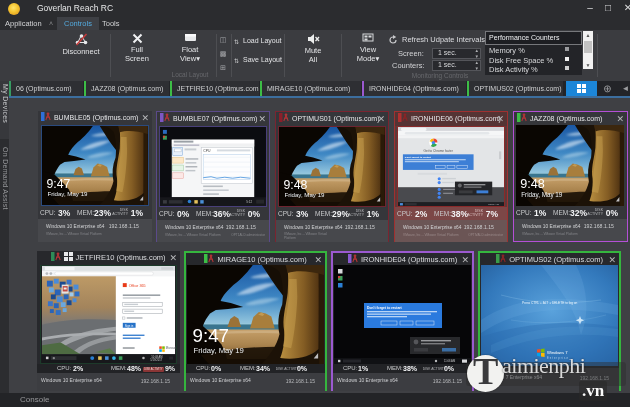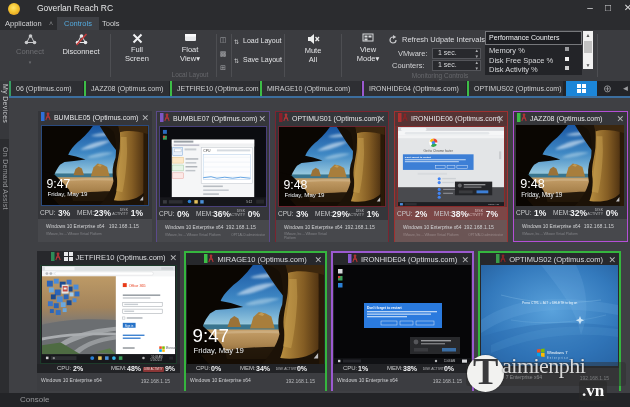--- a/index.html
+++ b/index.html
@@ -43,32 +43,20 @@
   <div class="winbtn" style="left:619px;">✕</div>
 </div>
 <div id="menubar">
   <div class="menuitem" style="left:5px;">Application</div>
   <div class="menuitem" style="left:49px;color:#8a8b8e;font-size:7px;">˄</div>
   <div class="menuitem" id="mi-controls" style="left:57px;">Controls</div>
   <div class="menuitem" style="left:102px;">Tools</div>
 </div>
 <div id="ribbon">
 
-  <div class="rbtn" style="left:10px;width:40px;color:#6e6f73;">
-    <svg class="ricon" width="13" height="13" viewBox="0 0 13 13" style="margin-top:3px;">
-        <g fill="#c8c9cb">
-          <circle cx="6.5" cy="3" r="1.8"></circle>
-          <circle cx="2.5" cy="9.5" r="1.8"></circle>
-          <circle cx="10.5" cy="9.5" r="1.8"></circle>
-          <path d="M6 3 L3 9 M7 3 L10 9 M3 9.5 L10 9.5" stroke="#c8c9cb" stroke-width="1" fill="none"></path>
-        </g>
-      </svg>
-    <div class="lbl">Connect</div>
-    <div style="font-size:5px;color:#6e6f73;margin-top:1px;">▾</div>
-  </div>
 
   <div class="rbtn" style="left:58px;width:46px;">
     <svg class="ricon" width="13" height="13" viewBox="0 0 13 13" style="margin-top:3px;">
         <g fill="#e8e9eb">
           <circle cx="6.5" cy="3" r="1.8"></circle>
           <circle cx="2.5" cy="9.5" r="1.8"></circle>
           <circle cx="10.5" cy="9.5" r="1.8"></circle>
           <path d="M6 3 L3 9 M7 3 L10 9 M3 9.5 L10 9.5" stroke="#e8e9eb" stroke-width="1" fill="none"></path>
         </g>
         <path d="M1.5 12 L11.5 1" stroke="#c43a3a" stroke-width="1.6" fill="none"></path>
@@ -124,21 +112,21 @@
         <rect x="2.5" y="5.5" width="3" height="2" fill="#d8d9db"></rect>
       </svg>
     <div class="lbl">View<br>Mode▾</div>
   </div>
 
   <svg style="position:absolute;left:388px;top:5px;" width="10" height="10" viewBox="0 0 10 10">
       <path d="M8 5 A3 3 0 1 1 5 2" stroke="#c8c9cb" stroke-width="1.2" fill="none"></path>
       <path d="M5 0 L5 4 L8.2 2 Z" fill="#c8c9cb"></path>
     </svg>
   <div style="position:absolute;left:402px;top:5px;font-size:7.5px;color:#dcdde0;">Refresh Udpate Intervals</div>
-  <div style="position:absolute;left:398px;top:19px;width:22px;text-align:right;font-size:7.5px;color:#d2d3d5;">VMware:</div>
+  <div style="position:absolute;left:398px;top:19px;width:22px;text-align:right;font-size:7.5px;color:#d2d3d5;">Screen:</div>
   <div style="position:absolute;left:432px;top:17.5px;width:47px;height:9px;background:#28292d;border:1px solid #54555a;">
     <span style="position:absolute;left:5px;top:0.5px;font-size:7px;color:#d8d9db;">1 sec.</span>
     <span style="position:absolute;right:2px;top:-1.5px;font-size:5px;color:#aeafb2;">▴<br>▾</span>
   </div>
   <div style="position:absolute;left:392px;top:31px;width:28px;text-align:right;font-size:7.5px;color:#d2d3d5;">Counters:</div>
   <div style="position:absolute;left:432px;top:29.5px;width:47px;height:9px;background:#28292d;border:1px solid #54555a;">
     <span style="position:absolute;left:5px;top:0.5px;font-size:7px;color:#d8d9db;">1 sec.</span>
     <span style="position:absolute;right:2px;top:-1.5px;font-size:5px;color:#aeafb2;">▴<br>▾</span>
   </div>
   <div class="grplbl" style="left:395px;top:42px;width:90px;">Monitoring Controls</div>

